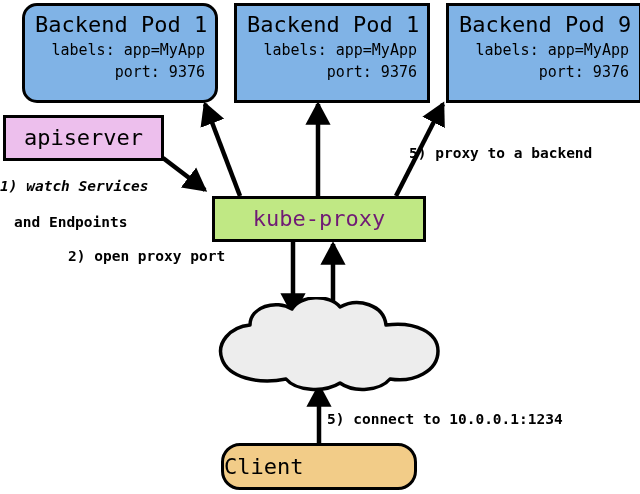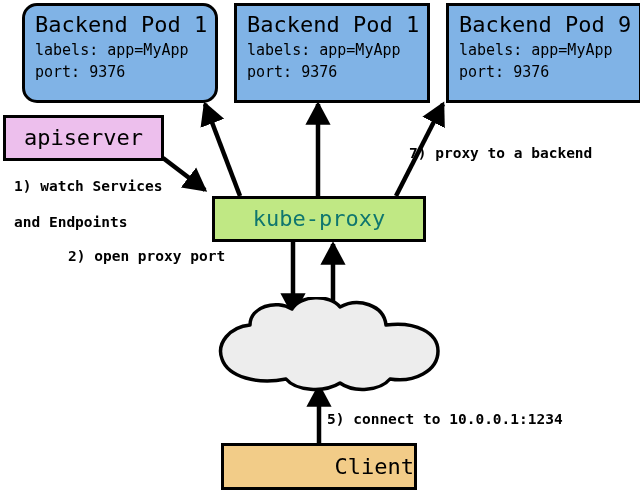--- a/index.html
+++ b/index.html
@@ -43,47 +43,49 @@
     line-height: 28px;
     color: #000000;
     white-space: nowrap;
     margin-top: 1px;
   }
   .pod-line {
     font-size: 15px;
     line-height: 22px;
     color: #000000;
     white-space: nowrap;
+    text-align: right;
   }
 
   .apiserver-box {
     background: #edbfed;
     align-items: center;
   }
   .apiserver-label {
     font-size: 22px;
     line-height: 26px;
     color: #000000;
     white-space: nowrap;
   }
 
   .kubeproxy-box {
     background: #c0e884;
     align-items: center;
   }
   .kubeproxy-label {
     font-size: 22px;
     line-height: 26px;
-    color: #0f766e;
+    color: #701a75;
     white-space: nowrap;
   }
 
   .client-box {
     background: #f2cc88;
-    align-items: flex-end;
+    align-items: flex-start;
+    border-radius: 19px;
   }
   .client-label {
     font-size: 22px;
     line-height: 26px;
     color: #000000;
     white-space: nowrap;
   }
 
   
   #cloud-wrap {
@@ -181,23 +183,23 @@
   </div>
 
   <div class="node-box kubeproxy-box" style="left:212px; top:196px; width:214px; height:46px;">
     <div class="kubeproxy-label">kube-proxy</div>
   </div>
 
   <div class="node-box client-box" style="left:221px; top:443px; width:196px; height:47px;">
     <div class="client-label">Client</div>
   </div>
 
-  <div class="step-label" style="left:14px; top:176px;">1) watch Services</div>
+  <div class="step-label" style="left:0; top:176px;font-style:italic;">1) watch Services</div>
   <div class="step-label" style="left:14px; top:212px;">and Endpoints</div>
 
   <div class="step-label" style="left:68px; top:246px;">2) open proxy port</div>
 
   <div class="step-label" style="left:327px; top:409px;">5) connect to 10.0.0.1:1234</div>
 
 
-  <div class="step-label" style="left:409px; top:143px;">7) proxy to a backend</div>
+  <div class="step-label" style="left:409px; top:143px;">5) proxy to a backend</div>
 
 </div>
 
 </body></html>

